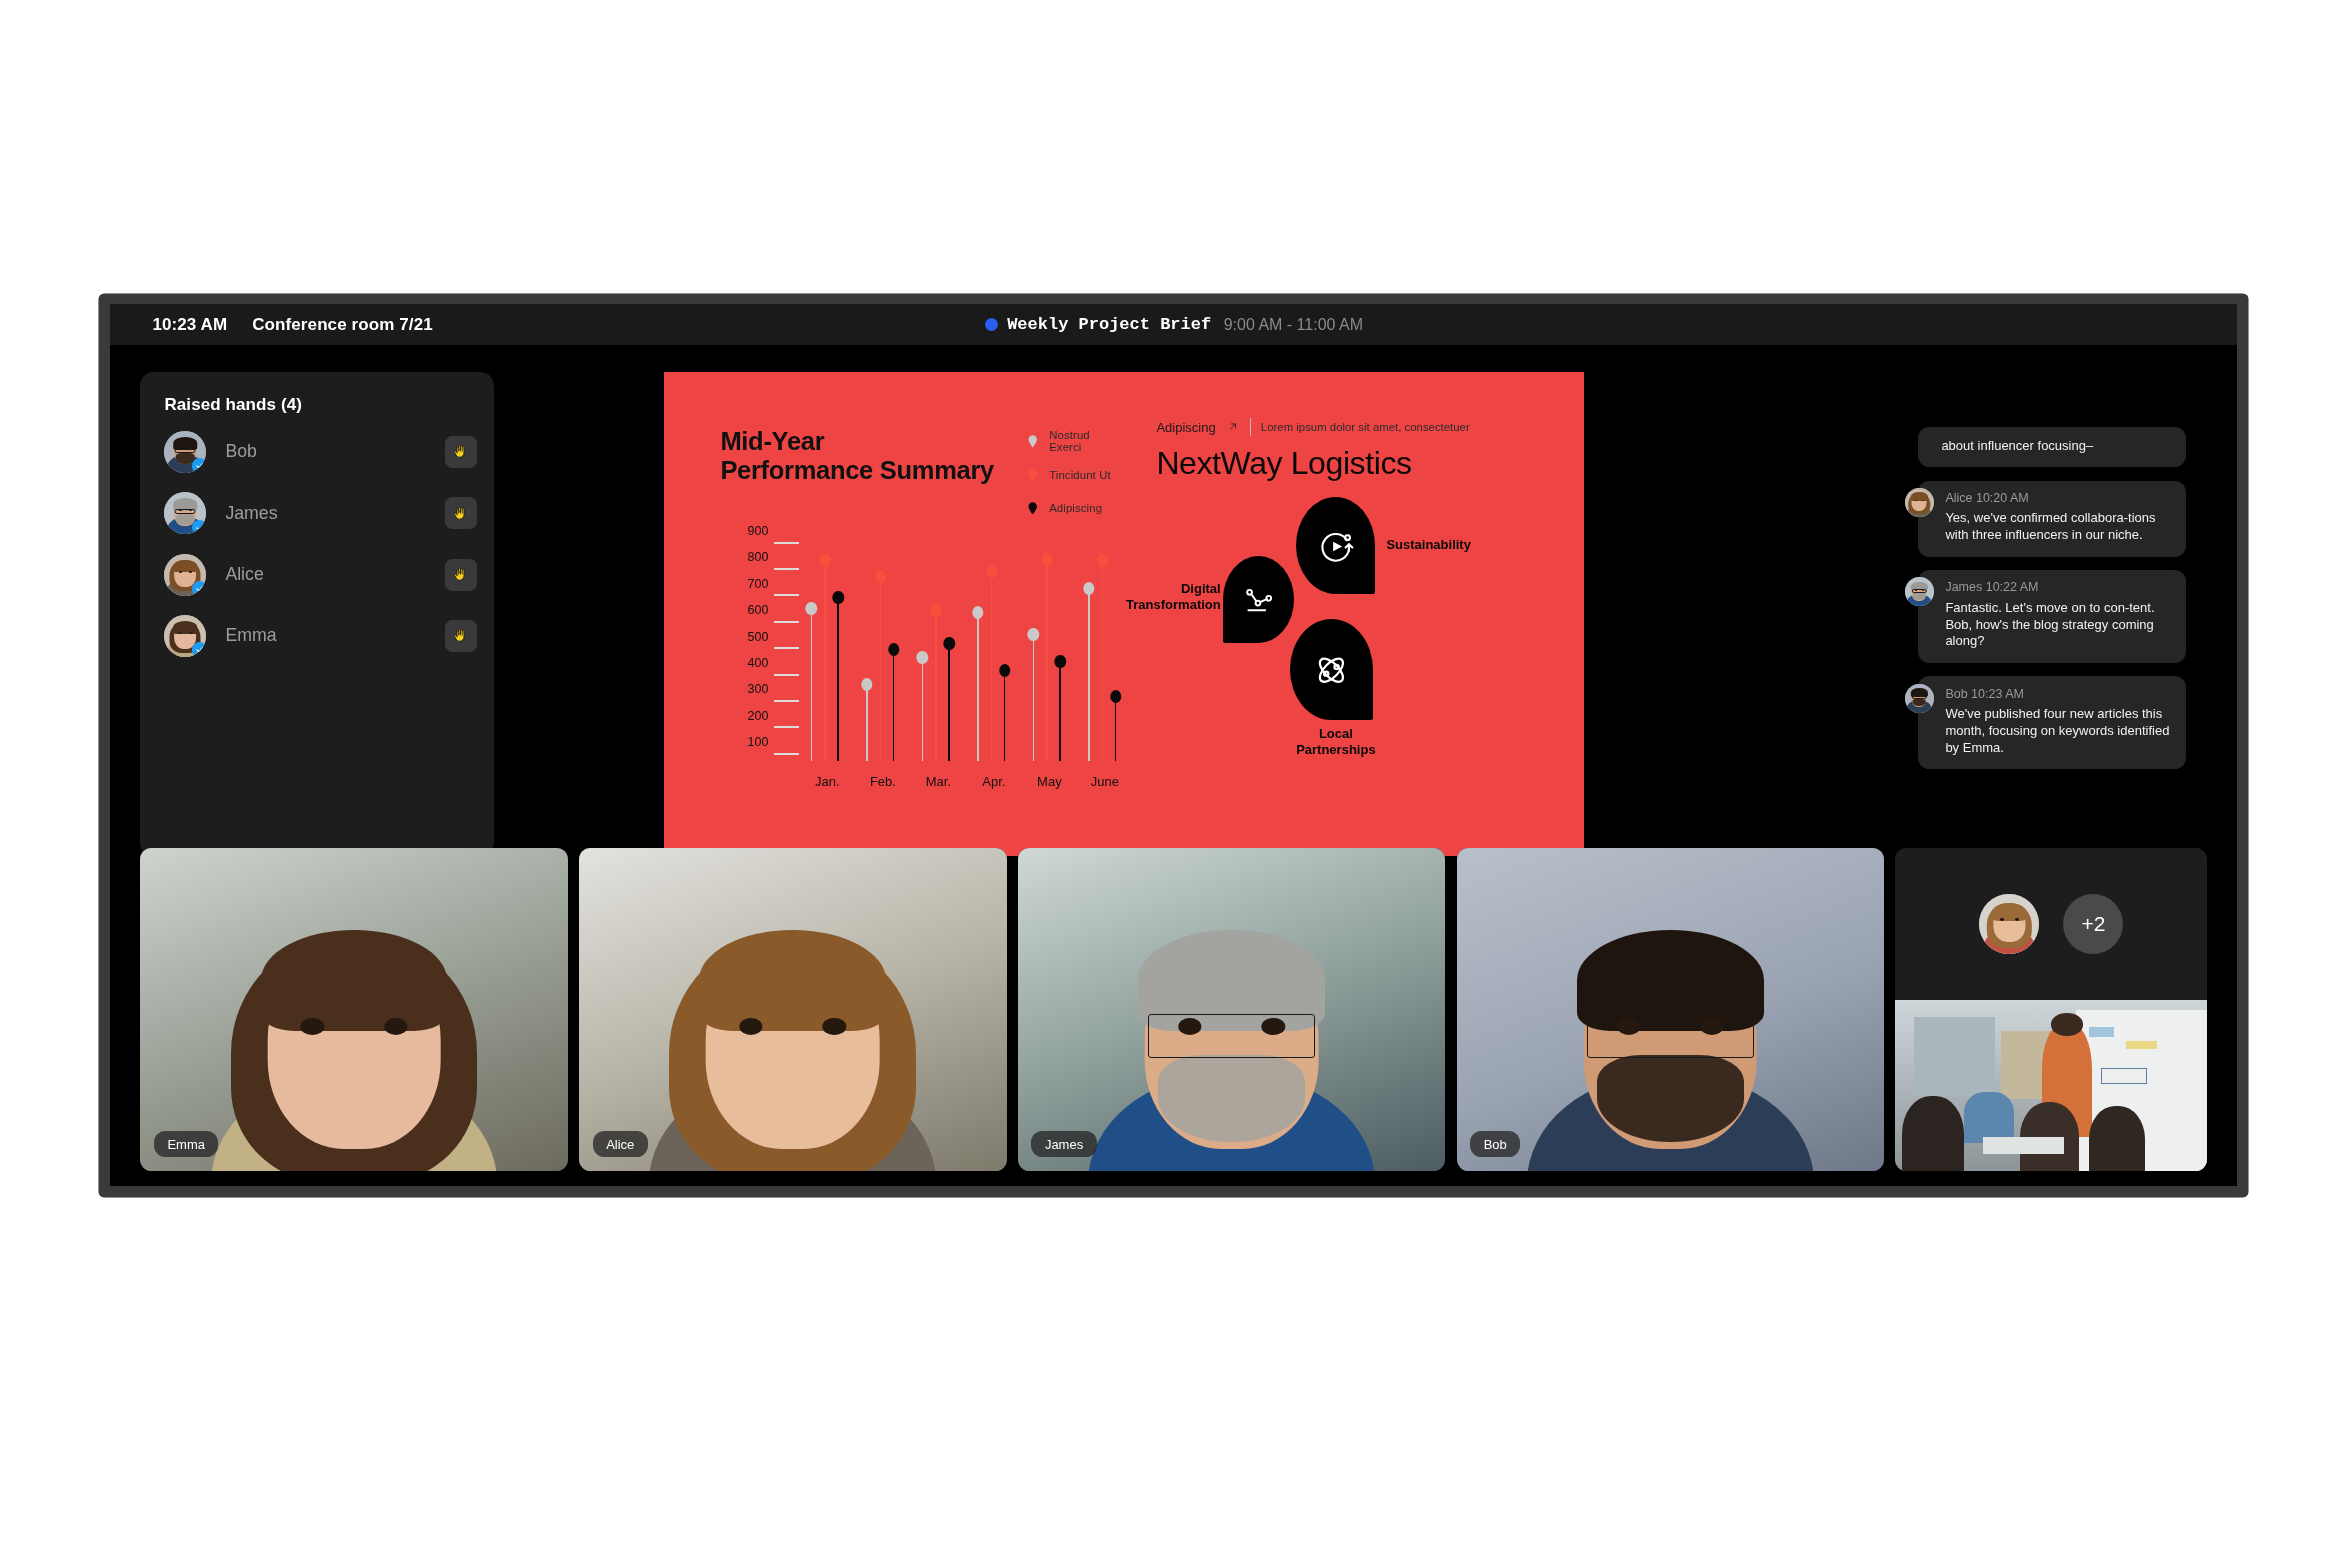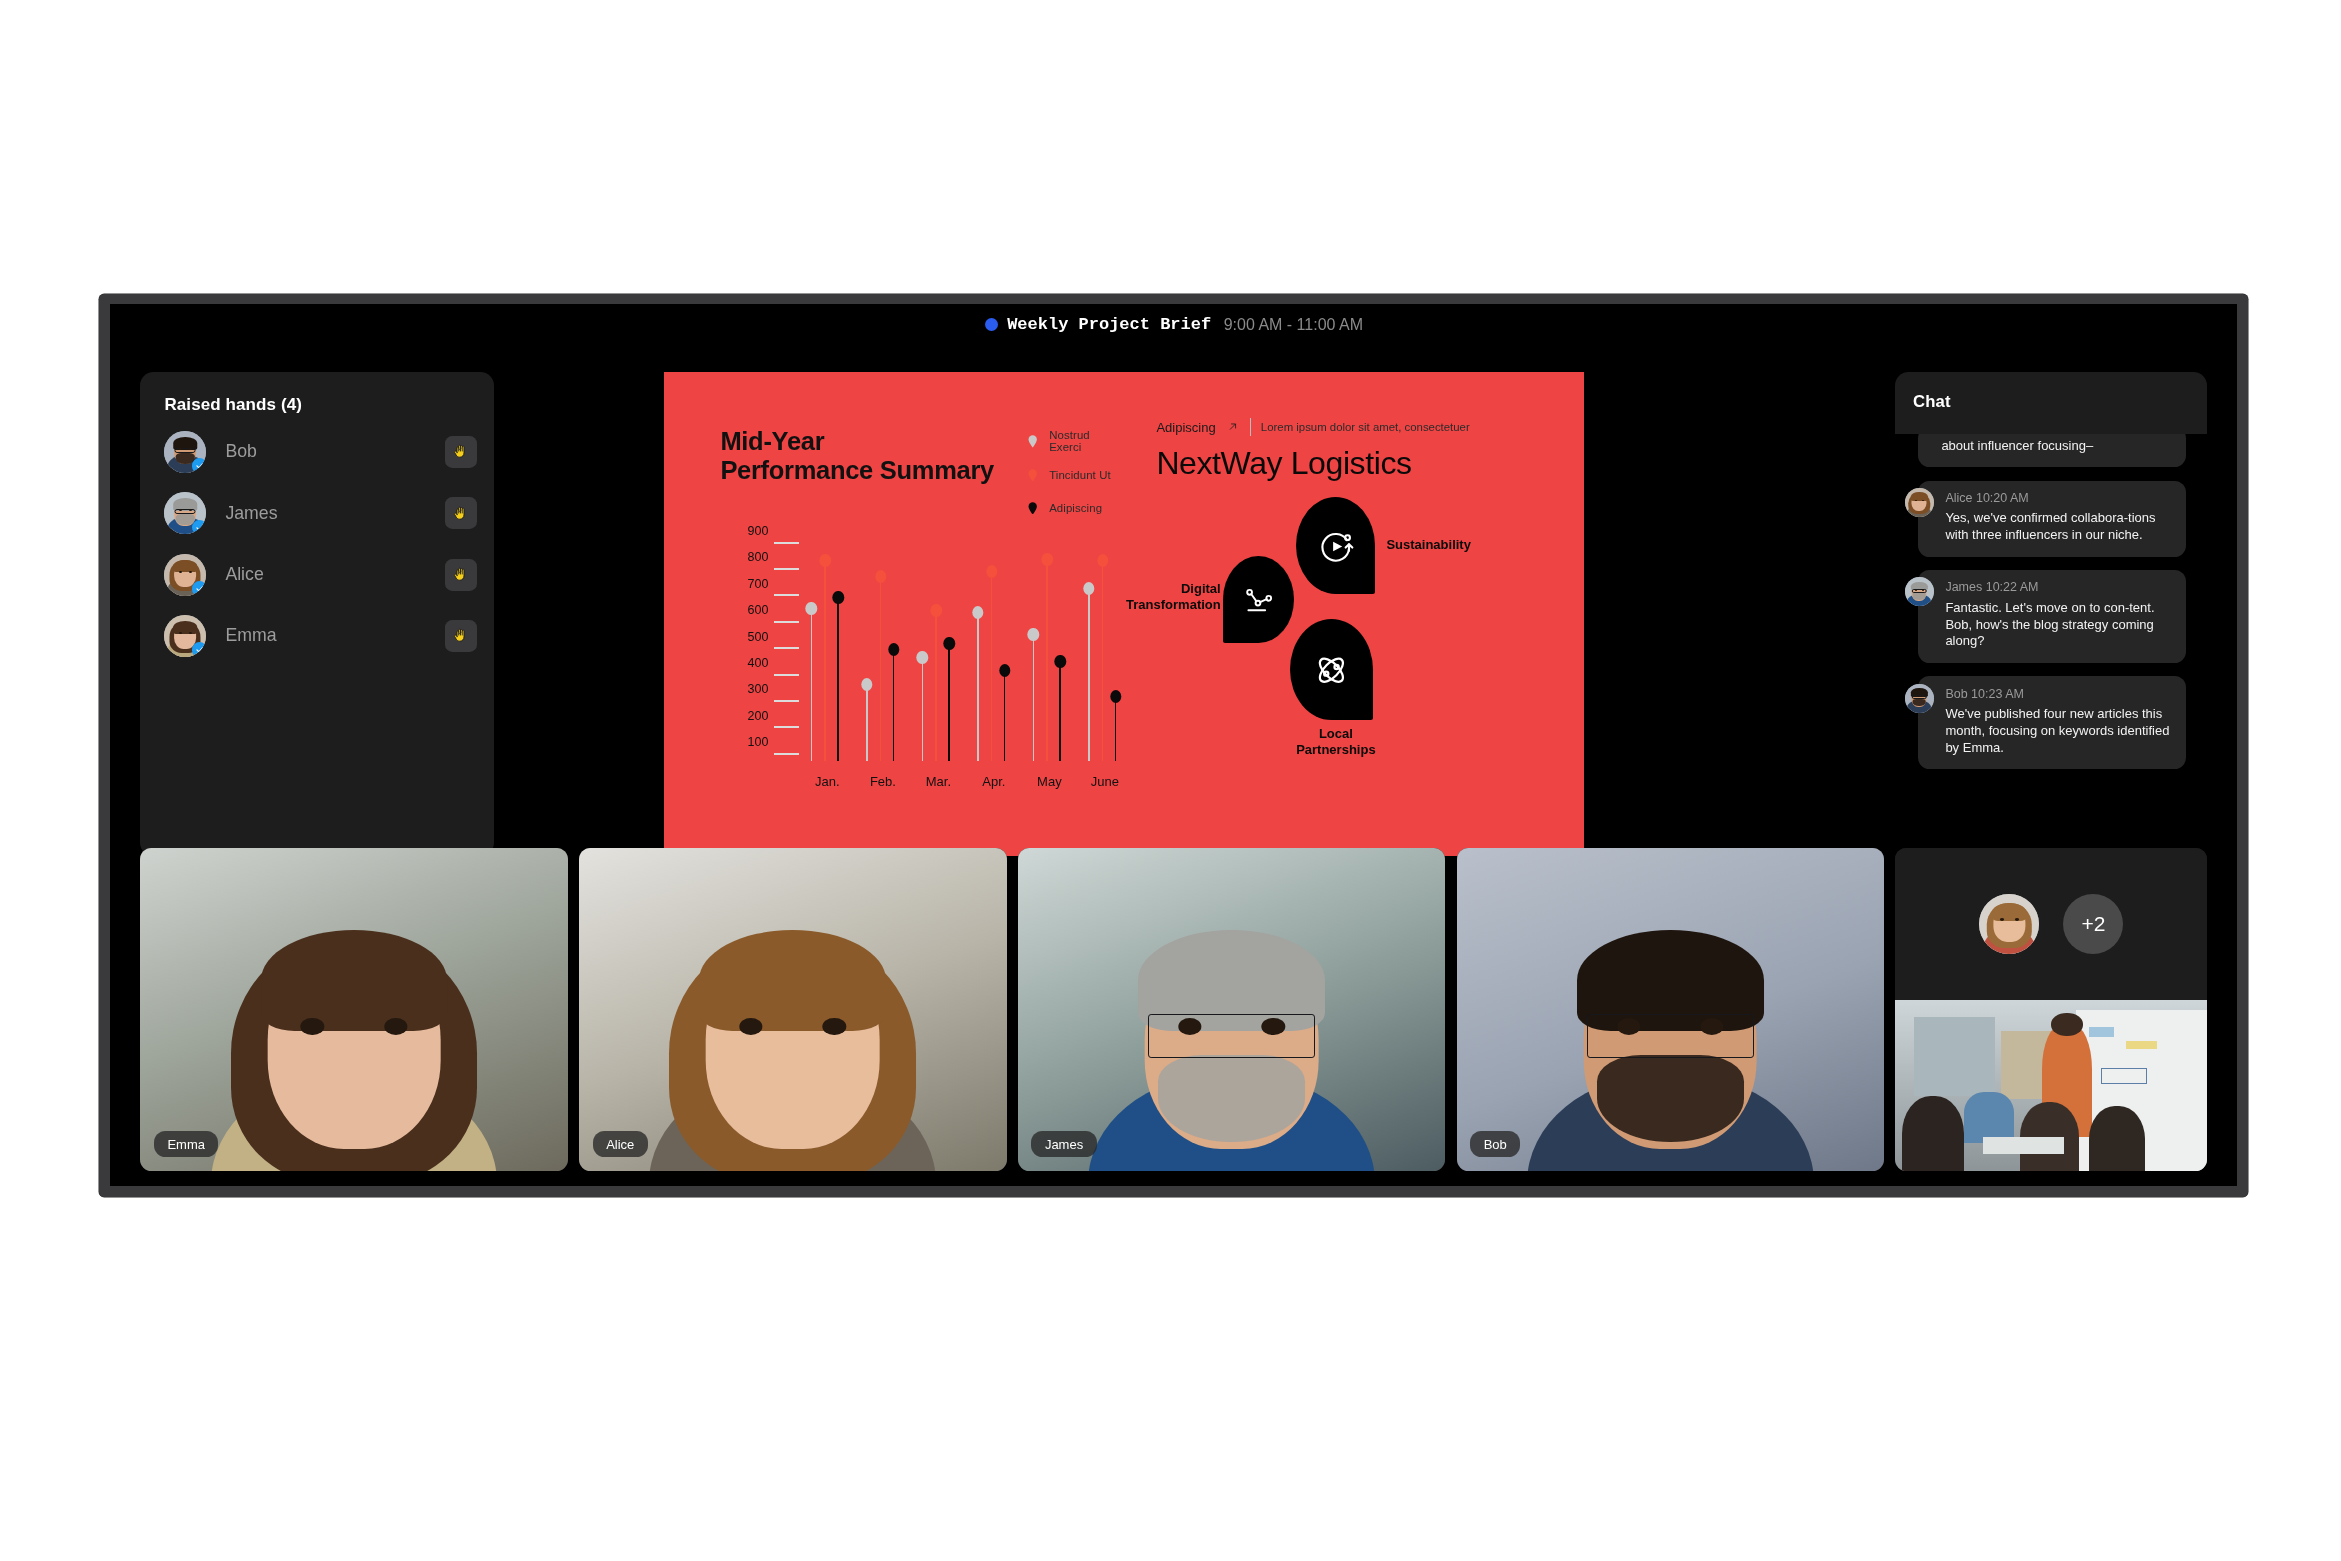--- a/index.html
+++ b/index.html
@@ -229,20 +229,24 @@
 
   
   .art { position: absolute; inset: 0; }
 </style>
 </head>
 <body>
 
 <div id="device">
  <div id="screen">
 
+  <div id="topbar">
+    <div class="tb-clock">10:23 AM</div>
+    <div class="tb-room">Conference room 7/21</div>
+  </div>
   <div id="meeting-center">
     <div class="meet-dot"></div>
     <div class="meet-title">Weekly Project Brief</div>
     <div class="meet-time">9:00 AM  -  11:00 AM</div>
   </div>
 
   <div id="stage">
 
     <div id="raised-panel">
       <div id="raised-title">Raised hands  (4)</div>
@@ -630,23 +634,20 @@
     <div style="position:absolute;left:34%;top:41%;width:7%;height:5%;background:#24180f;border-radius:50%"></div>
     <div style="position:absolute;right:34%;top:41%;width:7%;height:5%;background:#24180f;border-radius:50%"></div>
   </div>
               </div>
     <div class="msg-bubble">
       <div class="msg-meta">Bob 10:23 AM</div>
       <div class="msg-text">We've published four new articles this month, focusing on keywords identified by Emma.</div>
     </div>
   </div>
           </div>
-      <div id="chat-head">
-        <div class="t">Chat</div>
-      </div>
     </div>
 
     <div id="tiles">
   <div class="tile">
     <div class="photo" style="background:linear-gradient(160deg,#cfd3cf 0%,#9ea59b 45%,#6d6a5d 100%)">
             <div style="position:absolute;left:50%;top:10%;width:78%;height:104%;transform:translateX(-50%)">
   <div class="art" style="background:transparent">
     <div style="position:absolute;left:50%;top:58%;width:86%;height:70%;transform:translateX(-50%);
                 background:#c2b185;border-radius:46% 46% 0 0"></div>
     <div style="position:absolute;left:50%;top:16%;width:74%;height:74%;transform:translateX(-50%);

